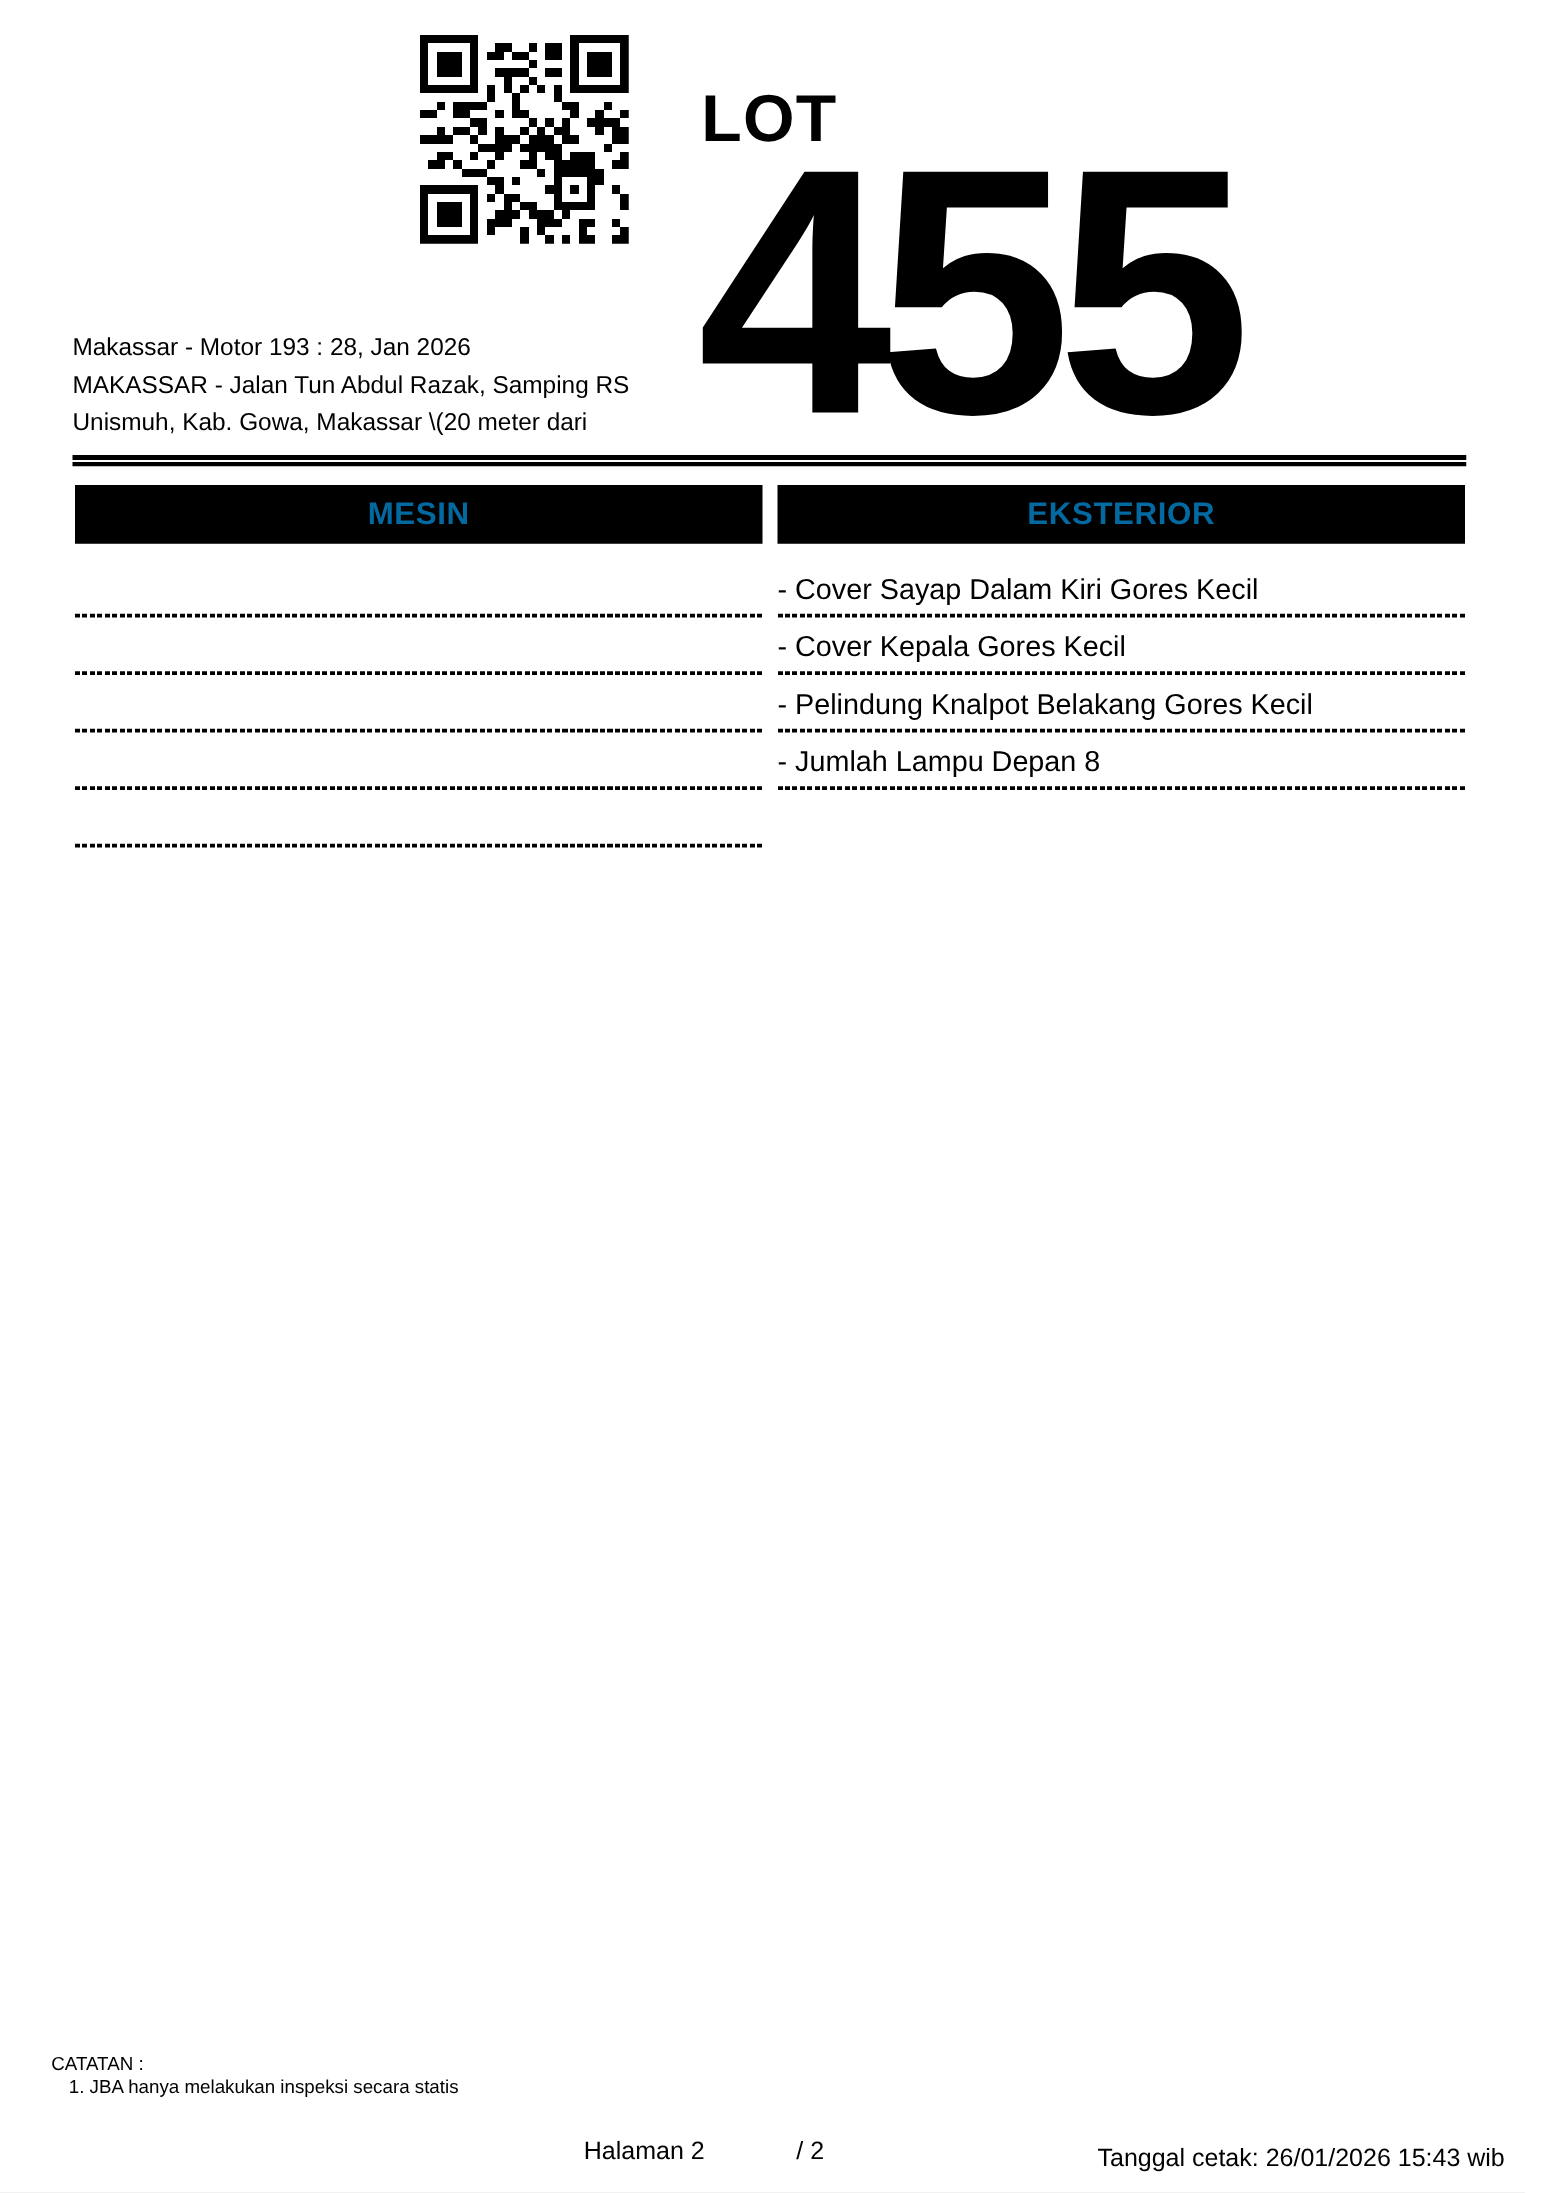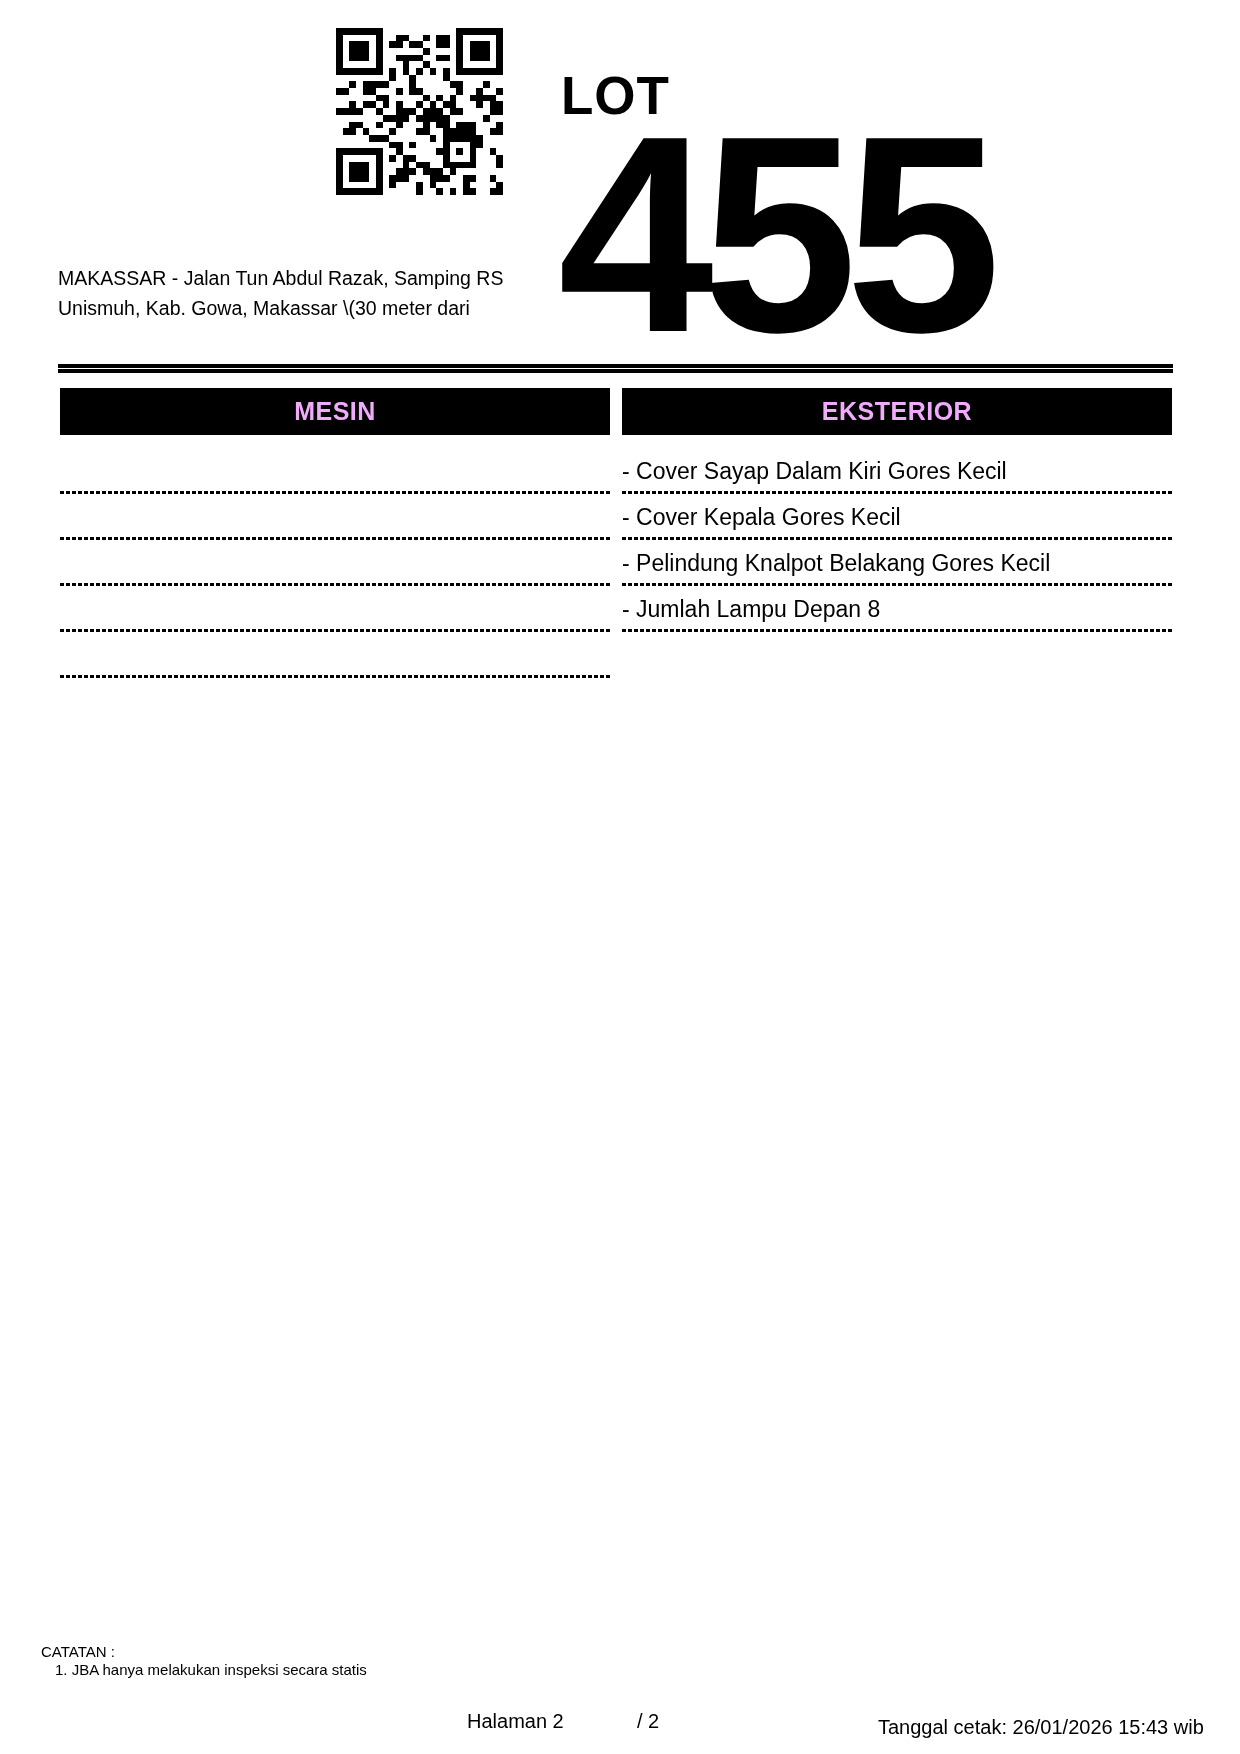--- a/index.html
+++ b/index.html
@@ -66,21 +66,21 @@
     left: 60px;
     top: 388px;
     width: 1112px;
     display: flex;
     gap: 12px;
   }
   .col { flex: 1 1 0; min-width: 0; }
   .col-header {
     height: 47px;
     background: #000;
-    color: #f0abfc;
+    color: #0369a1;
     font-size: 25px;
     font-weight: bold;
     display: flex;
     align-items: center;
     justify-content: center;
     letter-spacing: 0.5px;
   }
   .rows { margin-top: 13px; }
   .row {
     position: relative;
@@ -399,22 +399,23 @@
       <rect x="19" y="24" width="1" height="1" fill="#000"></rect>
       <rect x="20" y="24" width="1" height="1" fill="#000"></rect>
       <rect x="23" y="24" width="1" height="1" fill="#000"></rect>
       <rect x="24" y="24" width="1" height="1" fill="#000"></rect>
     </svg>
 
   <div class="lot-label">LOT</div>
   <div class="lot-number">455</div>
 
   <div class="auction-info">
+    <div>Makassar - Motor 193 : 28, Jan 2026</div>
     <div>MAKASSAR - Jalan Tun Abdul Razak, Samping RS</div>
-    <div>Unismuh, Kab. Gowa, Makassar \(30 meter dari</div>
+    <div>Unismuh, Kab. Gowa, Makassar \(20 meter dari</div>
   </div>
 
   <div class="double-rule"></div>
 
   <div class="columns">
 
     <section class="col">
       <header class="col-header">MESIN</header>
       <div class="rows">
         <div class="row">

